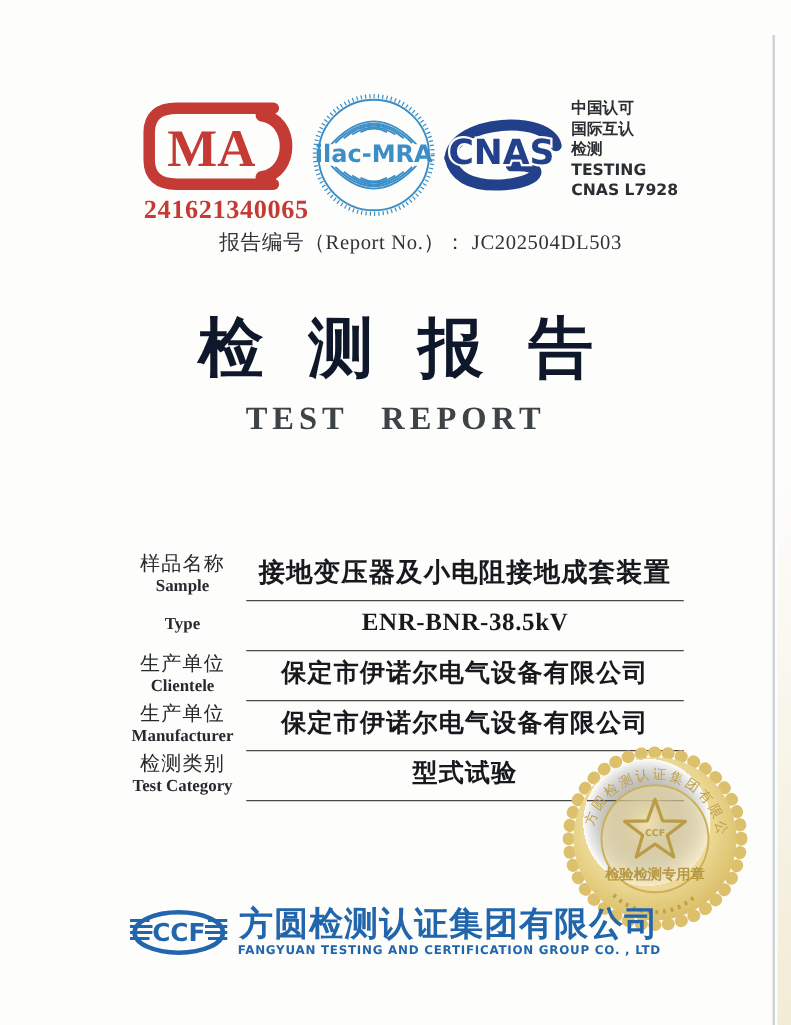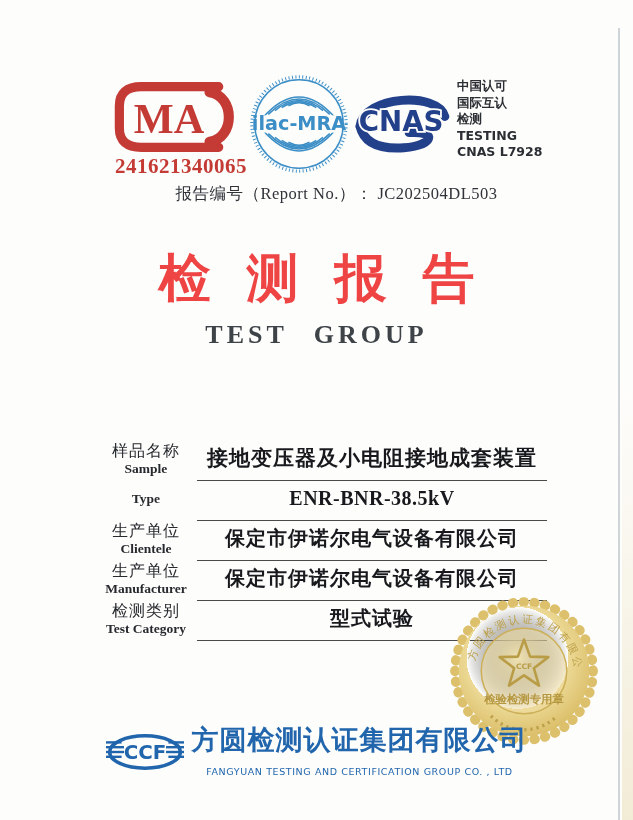--- a/index.html
+++ b/index.html
@@ -14,43 +14,43 @@
   .cma-num{color:#c43a34;font-weight:bold;font-size:21px;letter-spacing:.5px;margin-top:-4px;font-family:"Liberation Serif",serif;}
   .ilac{position:absolute;left:249px;top:-2px;}
   .cnas{position:absolute;left:352px;top:10px;}
   .accred{position:absolute;left:457px;top:2px;font-family:"DejaVu Sans","Liberation Sans",sans-serif;
     font-weight:bold;font-size:12.5px;line-height:16.5px;color:#2b2e33;}
   
   .report-line{position:absolute;top:183px;left:0;width:583px;text-align:center;
     font-size:16.5px;color:#2f3338;padding-left:90px;box-sizing:border-box;letter-spacing:.5px;}
   
   .title-cn{position:absolute;top:244px;left:0;width:633px;text-align:center;
-    font-size:52px;font-weight:bold;color:#ef4444;letter-spacing:36px;padding-left:36px;box-sizing:border-box;}
+    font-size:52px;font-weight:bold;color:#0f172a;letter-spacing:36px;padding-left:36px;box-sizing:border-box;}
   .title-en{position:absolute;top:320px;left:0;width:633px;text-align:center;
     font-size:26px;font-weight:bold;color:#3e4348;letter-spacing:4px;word-spacing:16px;}
   
   .info-table{position:absolute;top:441px;left:95px;width:452px;}
   .row{display:flex;align-items:stretch;}
   .lbl{width:102px;text-align:center;display:flex;flex-direction:column;justify-content:center;padding-bottom:4px;}
   .lbl-cn{font-size:16px;color:#26292d;letter-spacing:1px;}
   .lbl-en{font-size:13.5px;font-weight:bold;color:#26292d;margin-top:-1px;}
   .val{flex:1;border-bottom:1.6px solid #4a4a4a;display:flex;align-items:center;justify-content:center;
     text-align:right;color:#17191d;padding-bottom:5px;min-height:40px;box-sizing:border-box;}
   .v-sans{font-family:"DejaVu Sans","Liberation Sans",sans-serif;font-weight:bold;font-size:20px;letter-spacing:1px;}
   .v-sans-lg{font-family:"DejaVu Sans","Liberation Sans",sans-serif;font-weight:bold;font-size:21px;letter-spacing:1px;}
   .v-serif{font-family:"Liberation Serif",serif;font-weight:bold;font-size:20px;letter-spacing:.5px;}
   
   .seal{position:absolute;left:449px;top:596px;width:150px;height:150px;}
   
   .footer{position:absolute;top:726px;left:0;width:633px;display:flex;justify-content:center;align-items:center;gap:8px;}
   .f-text{display:flex;flex-direction:column;align-items:center;}
   .f-cn{font-family:"DejaVu Sans","Liberation Sans",sans-serif;font-weight:bold;font-size:27px;
     color:#2166ad;letter-spacing:1px;line-height:28px;}
-  .f-en{font-family:"DejaVu Sans","Liberation Sans",sans-serif;font-weight:normal;font-size:9.5px;
-    color:#2166ad;letter-spacing:.6px;margin-top:12px;}
+  .f-en{font-family:"DejaVu Sans","Liberation Sans",sans-serif;font-weight:bold;font-size:9.5px;
+    color:#2166ad;letter-spacing:.6px;margin-top:1px;}
   
   .edge-line{position:absolute;left:618px;top:28px;bottom:0;width:2px;background:#c6ccd1;opacity:.85;}
   .edge-warm{position:absolute;right:0;top:380px;bottom:0;width:11px;
     background:linear-gradient(to bottom,#fdfdfc,#f2ecd6);}
 </style>
 </head>
 <body>
 
 <div class="page">
 
@@ -102,21 +102,21 @@
       <div>CNAS L7928</div>
     </div>
   </div>
 
   <div class="report-line">
     <span>报告编号（Report No.）：</span>
     <span>JC202504DL503</span>
   </div>
 
   <div class="title-cn">检测报告</div>
-  <div class="title-en">TEST GROUP</div>
+  <div class="title-en">TEST REPORT</div>
 
   <div class="info-table">
 
     <div class="row">
       <div class="lbl">
         <div class="lbl-cn">样品名称</div>
         <div class="lbl-en">Sample</div>
       </div>
       <div class="val v-sans-lg">接地变压器及小电阻接地成套装置</div>
     </div>

